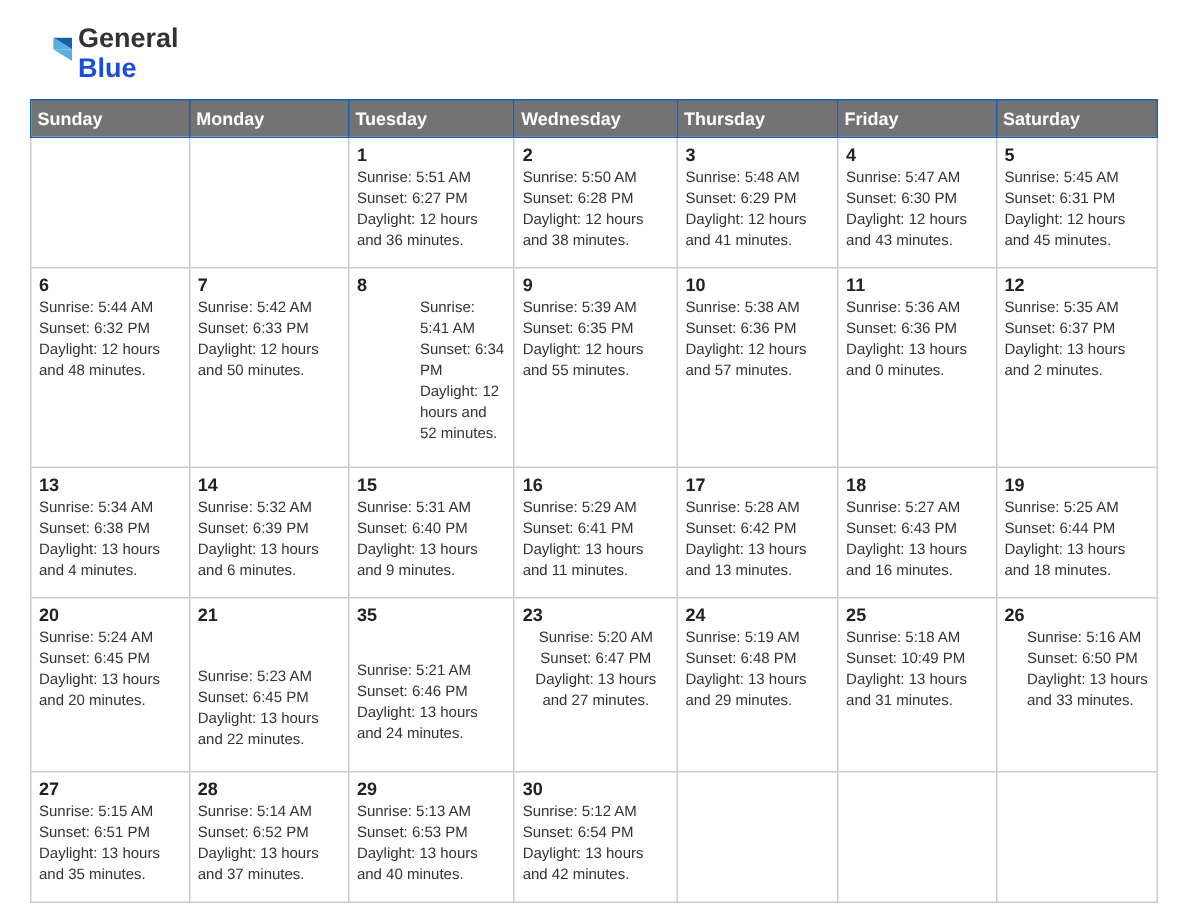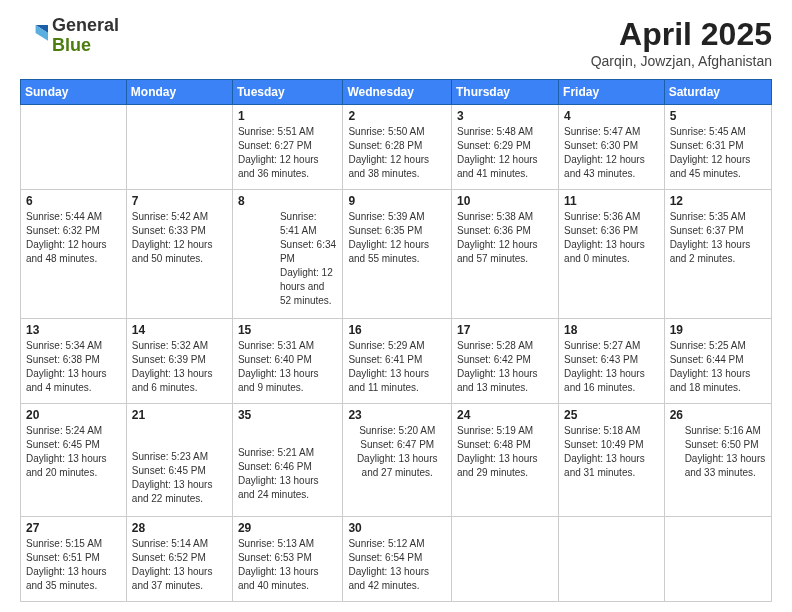--- a/index.html
+++ b/index.html
@@ -27,21 +27,21 @@
       display: flex;
       align-items: center;
       gap: 4px;
     }
     .logo-text {
       font-size: 18px;
       font-weight: bold;
       line-height: 1.1;
     }
     .logo-text .general { color: #333; }
-    .logo-text .blue { color: #4d7c0f; }
+    .logo-text .blue { color: #1d4ed8; }
     .logo-icon {
       width: 28px;
       height: 28px;
     }
     .title-block {
       text-align: right;
     }
     .main-title {
       font-size: 32px;
       font-weight: bold;
@@ -51,21 +51,21 @@
       font-size: 14px;
       color: #444;
     }
     .calendar {
       flex: 1;
       border-collapse: collapse;
       width: 100%;
       font-size: 10.5px;
     }
     .calendar thead tr th {
-      background: #3b82f6;
+      background: #737373;
       color: #fff;
       font-weight: bold;
       font-size: 12px;
       padding: 5px 4px;
       text-align: left;
       border: 1px solid #1a5fa8;
     }
     .calendar tbody tr td {
       border: 1px solid #ccc;
       vertical-align: top;
@@ -101,24 +101,20 @@
       <svg class="logo-icon" viewBox="0 0 36 36">
         <polygon points="20,4 36,14 36,4" fill="#1a5fa8"></polygon>
         <polygon points="20,4 36,14 20,14" fill="#5aafe0"></polygon>
         <polygon points="20,14 36,24 36,14" fill="#5aafe0"></polygon>
       </svg>
       <div class="logo-text">
         <div><span class="general">General</span></div>
         <div><span class="blue">Blue</span></div>
       </div>
     </div>
-    <div class="title-block">
-      <div class="main-title">April 2025</div>
-      <div class="subtitle">Qarqin, Jowzjan, Afghanistan</div>
-    </div>
   </div>
 
   <table class="calendar">
     <thead>
       <tr>
       <th>Sunday</th>
           <th>Monday</th>
           <th>Tuesday</th>
           <th>Wednesday</th>
           <th>Thursday</th>

